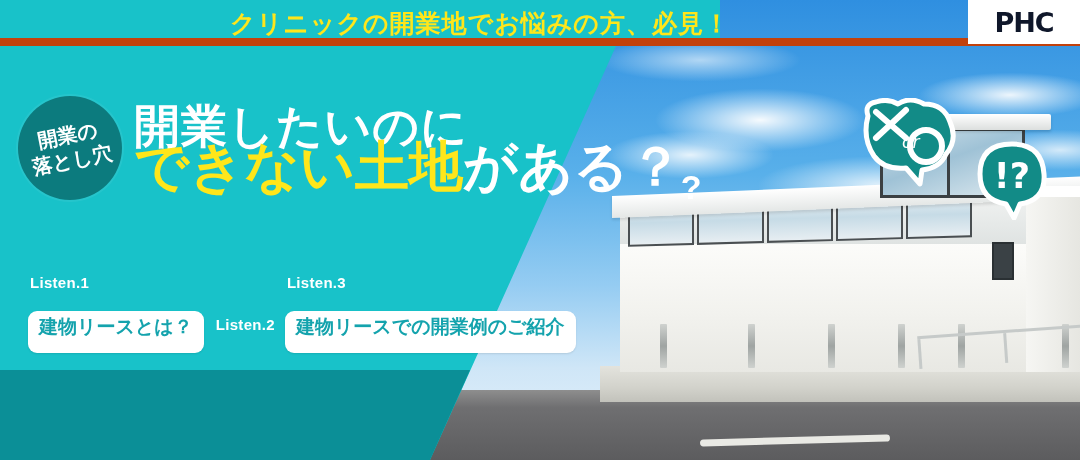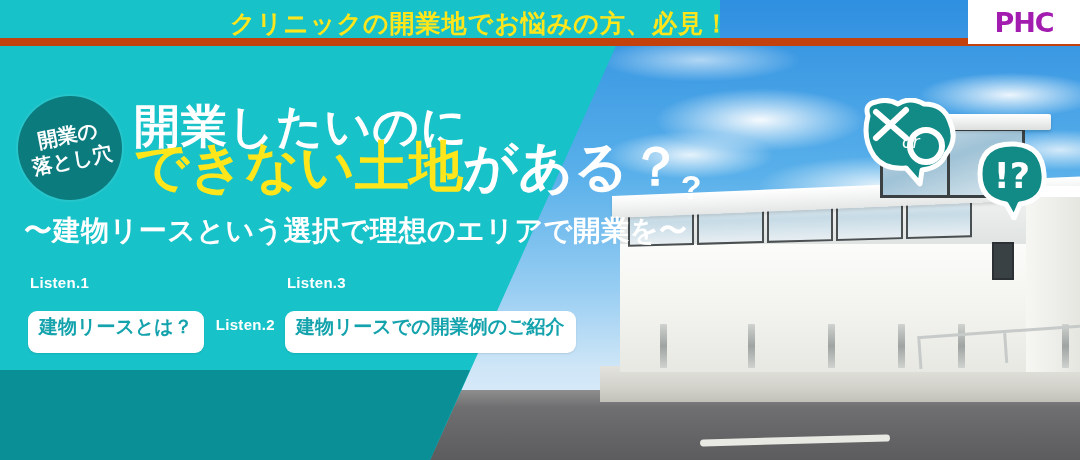--- a/index.html
+++ b/index.html
@@ -149,21 +149,21 @@
     font-size:25px; font-weight:bold;
     letter-spacing:1px;
     white-space:nowrap;
   }
   .logo-box {
     position:absolute; right:0; top:0; width:112px; height:44px;
     background:#ffffff;
     display:flex; align-items:center; justify-content:center;
   }
   .logo-text {
-    color:#a21caf;
+    color:#0f172a;
     font-size:27px; font-weight:bold;
     letter-spacing:-1px;
     font-family:"DejaVu Sans", sans-serif;
     text-align:center;
   }
 
   
   .badge {
     position:absolute; left:18px; top:96px;
     width:104px; height:104px; border-radius:50%;
@@ -282,21 +282,20 @@
   <div class="badge">
     <span>開業の</span>
     <span>落とし穴</span>
   </div>
 
   <div class="headline1">開業したいのに</div>
   <div class="headline2">
     <span class="hl">できない土地</span><span class="wh">がある？</span><span class="qsmall">?</span>
   </div>
 
-  <div class="subline">〜建物リースという選択で理想のエリアで開業を〜</div>
 
   <div class="listen-row">
     <div class="listen-item">
       <div class="listen-label">Listen.1</div>
       <div class="listen-pill">建物リースとは？</div>
     </div>
     <div class="listen-item">
       <div class="listen-label">Listen.2</div>
     </div>
     <div class="listen-item">

